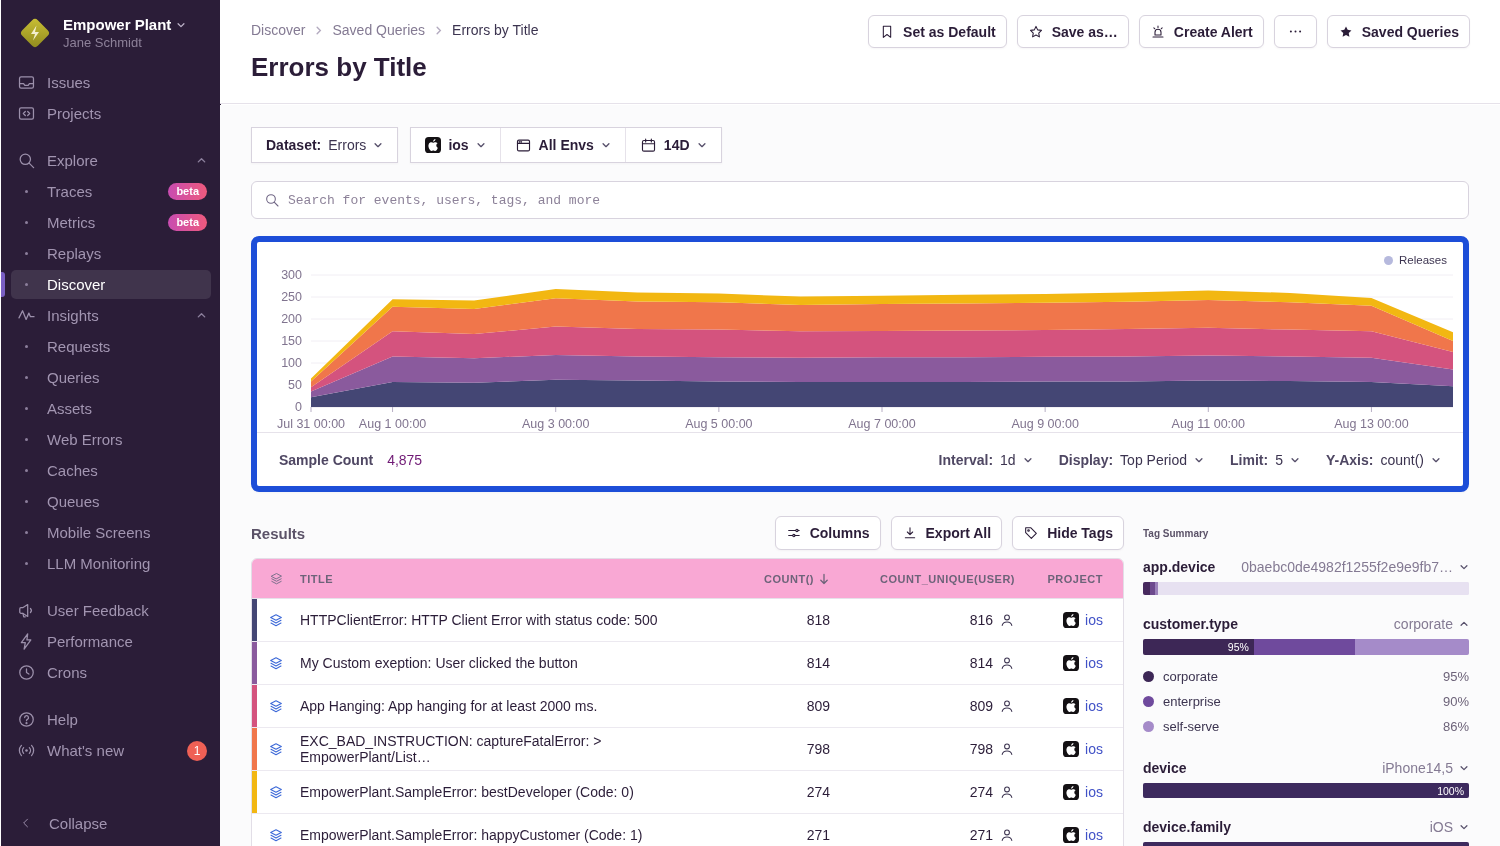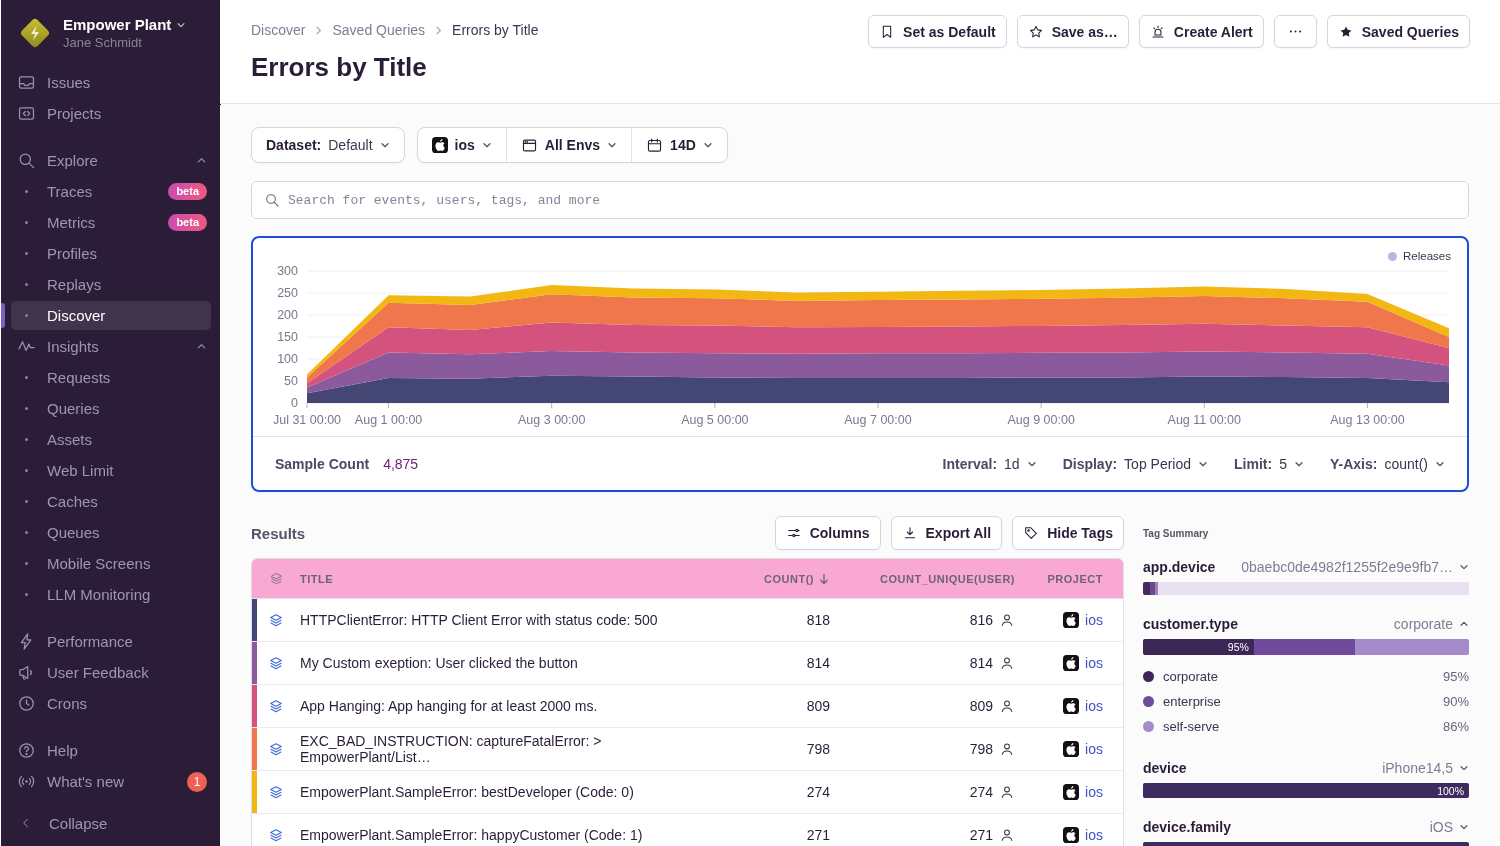--- a/index.html
+++ b/index.html
@@ -46,38 +46,38 @@
   .btn { display:inline-flex; align-items:center; gap:8px; height:33px; padding:0 10px;
     background:#fff; border:1px solid #d8d3de; border-radius:6px; font-size:14px; font-weight:700;
     color:#2b1d38; cursor:pointer; box-shadow:0 1px 2px rgba(43,34,51,.04); white-space:nowrap; }
   .btn .icon { width:16px; height:16px; }
 
   
   .content { position:absolute; left:220px; right:0; top:105px; bottom:0; background:#fbfbfc;
     padding:22px 31px 0; overflow:hidden; }
 
   .filter-row { display:flex; gap:12px; }
-  .pill { display:flex; align-items:center; background:#fff; border:1px solid #d8d3de; border-radius:8px;
+  .pill { display:flex; align-items:center; background:#fff; border:1px solid #d8d3de; border-radius:0;
     height:36px; box-shadow:0 1px 2px rgba(43,34,51,.04); font-size:14px; }
   .pill .seg { display:flex; align-items:center; gap:7px; padding:0 14px; height:100%; cursor:pointer; }
   .pill .seg + .seg { border-left:1px solid #e6e2ea; }
   .pill .lab { font-weight:700; color:#2b1d38; }
   .pill .val { color:#3c3450; }
   .pill .icon { width:17px; height:17px; color:#2b1d38; }
   .chev { width:10px; height:10px; color:#57506b; }
 
   .search-bar { margin-top:18px; height:38px; background:#fff; border:1px solid #d8d3de; border-radius:6px;
     display:flex; align-items:center; padding:0 12px; gap:8px; }
   .search-bar .icon { width:16px; height:16px; color:#6f6584; }
   .search-bar input { border:none; outline:none; flex:1; font-family:"Liberation Mono","DejaVu Sans Mono",monospace;
     font-size:13px; color:#3c3450; background:transparent; }
   .search-bar input::placeholder { color:#8d8299; }
 
   .chart-panel { position:relative; margin-top:17px; height:256px; background:#fff;
-    border:2px solid #1d4ed8; border-radius:8px; box-shadow:0 1px 2px rgba(43,34,51,.03); }
+    border:6px solid #1d4ed8; border-radius:8px; box-shadow:0 1px 2px rgba(43,34,51,.03); }
   .legend { position:absolute; top:12px; right:16px; display:flex; align-items:center; gap:6px;
     font-size:11.5px; color:#3c3450; }
   .legend .dot { width:9px; height:9px; border-radius:50%; }
   #chart { position:absolute; left:0; top:2px; }
   .chart-footer { position:absolute; left:0; right:0; bottom:0; height:54px; border-top:1px solid #e6e2ea;
     display:flex; align-items:center; padding:0 22px; font-size:14px; }
   .cf-label { font-weight:700; color:#4f4763; }
   .cf-val { color:#701a75; margin-left:14px; }
   .cf-right { margin-left:auto; display:flex; gap:26px; }
   .cf-ctl { display:flex; align-items:center; gap:7px; cursor:pointer; }
@@ -184,26 +184,20 @@
         <span class="bullet">
           <i></i>
         </span>
         <span>Metrics</span>
         <span class="badge-beta">beta</span>
       </div>
       <div class="nav-item">
         <span class="bullet">
           <i></i>
         </span>
-        <span>Profiles</span>
-      </div>
-      <div class="nav-item">
-        <span class="bullet">
-          <i></i>
-        </span>
         <span>Replays</span>
       </div>
       <div class="nav-item active">
         <span class="row-bg"></span>
         <span class="accent" style="background:#7a5fc4"></span>
         <span class="bullet">
           <i></i>
         </span>
         <span>Discover</span>
       </div>
@@ -231,21 +225,21 @@
       <div class="nav-item">
         <span class="bullet">
           <i></i>
         </span>
         <span>Assets</span>
       </div>
       <div class="nav-item">
         <span class="bullet">
           <i></i>
         </span>
-        <span>Web Limit</span>
+        <span>Web Errors</span>
       </div>
       <div class="nav-item">
         <span class="bullet">
           <i></i>
         </span>
         <span>Caches</span>
       </div>
       <div class="nav-item">
         <span class="bullet">
           <i></i>
@@ -258,32 +252,32 @@
         </span>
         <span>Mobile Screens</span>
       </div>
       <div class="nav-item">
         <span class="bullet">
           <i></i>
         </span>
         <span>LLM Monitoring</span>
       </div>
       <div class="nav-gap"></div>
-      <div class="nav-item">
-        <svg class="icon" viewBox="0 0 24 24">
-          <path d="M13.5 2.5 5.5 13.5h5l-1.5 8 8.5-11.5h-5z"></path>
-        </svg>
-        <span>Performance</span>
-      </div>
       <div class="nav-item">
         <svg class="icon" viewBox="0 0 24 24">
           <path d="M3.5 10v4a1.5 1.5 0 0 0 1.5 1.5h2.2l6.3 4V4.5L7.2 8.5H5A1.5 1.5 0 0 0 3.5 10z"></path>
           <path d="M17 9.5a3.6 3.6 0 0 1 0 5M7.5 15.7l1 4.3h2"></path>
         </svg>
         <span>User Feedback</span>
+      </div>
+      <div class="nav-item">
+        <svg class="icon" viewBox="0 0 24 24">
+          <path d="M13.5 2.5 5.5 13.5h5l-1.5 8 8.5-11.5h-5z"></path>
+        </svg>
+        <span>Performance</span>
       </div>
       <div class="nav-item">
         <svg class="icon" viewBox="0 0 24 24">
           <circle cx="12" cy="12" r="8.5"></circle>
           <path d="M12 7.5V12l3 2"></path>
         </svg>
         <span>Crons</span>
       </div>
       <div class="nav-gap"></div>
       <div class="nav-item">
@@ -360,21 +354,21 @@
     </button>
   </div>
 </header>
 
 <div class="content">
 
   <div class="filter-row">
     <div class="pill">
       <div class="seg">
         <span class="lab">Dataset:</span>
-        <span class="val">Default</span>
+        <span class="val">Errors</span>
         <svg class="chev" viewBox="0 0 12 12">
             <path d="M2.5 4.5 6 8l3.5-3.5" fill="none" stroke="currentColor" stroke-width="1.6" stroke-linecap="round" stroke-linejoin="round"></path>
           </svg>
       </div>
     </div>
     <div class="pill">
       <div class="seg">
         <svg class="apple" viewBox="0 0 16 16">
             <rect width="16" height="16" rx="3.6" fill="#141114"></rect>
             <path fill="#fff" d="M11.3 8.6c0-1.5 1.2-2.2 1.25-2.25-.68-1-1.74-1.15-2.12-1.17-.9-.09-1.76.53-2.22.53-.46 0-1.16-.52-1.91-.5-.98.01-1.89.57-2.4 1.45-1.02 1.77-.26 4.4.74 5.84.49.7 1.07 1.5 1.83 1.47.73-.03 1.01-.48 1.9-.48s1.14.48 1.92.46c.79-.01 1.29-.72 1.77-1.43.56-.82.79-1.61.8-1.65-.02-.01-1.54-.59-1.56-2.27zM9.84 3.87c.4-.49.68-1.17.6-1.85-.58.02-1.29.39-1.71.88-.37.43-.7 1.13-.61 1.79.65.05 1.31-.33 1.72-.82z"></path>

